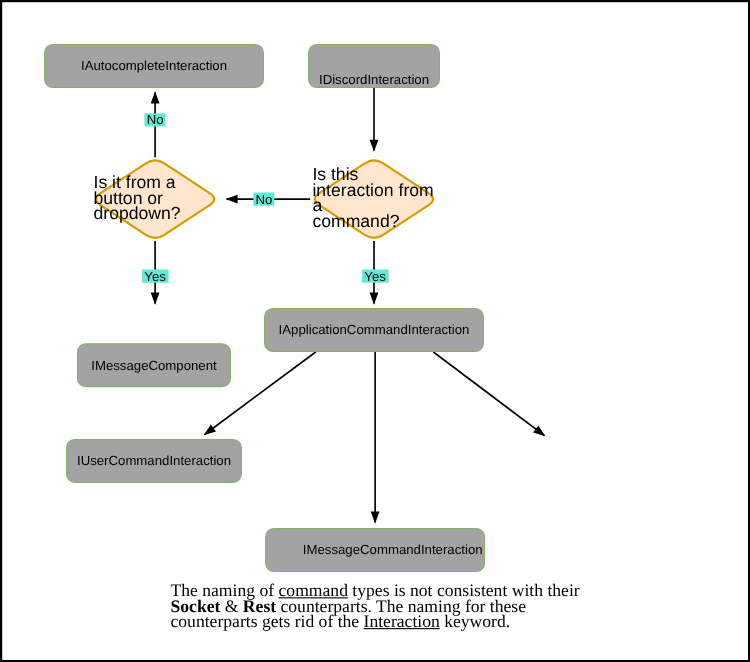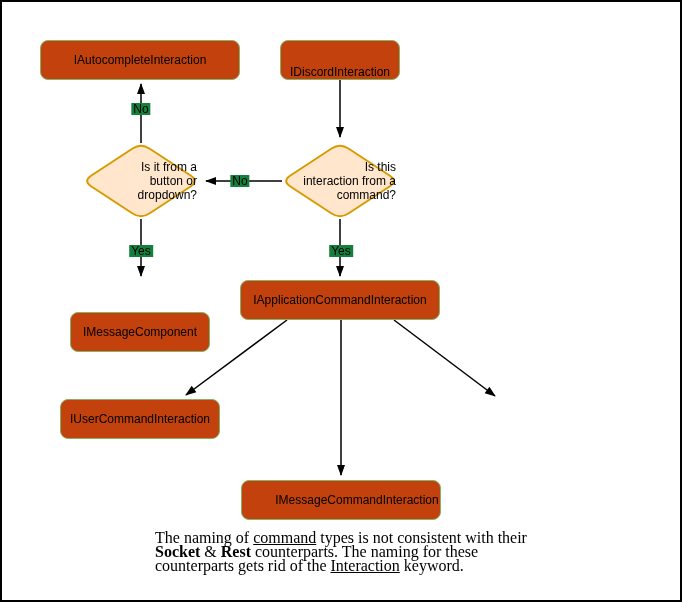--- a/index.html
+++ b/index.html
@@ -19,46 +19,46 @@
     z-index: 10;
   }
   .connector-layer {
     position: absolute;
     left: 0; top: 0;
     width: 682px;
     height: 602px;
   }
   .node {
     position: absolute;
-    background: #c2410c;
+    background: #a3a3a3;
     border: 1.5px solid #82b366;
     border-radius: 8px;
     box-sizing: border-box;
     display: flex;
     align-items: center;
     justify-content: center;
     font-size: 12px;
     color: #000000;
     text-align: center;
     line-height: 14px;
   }
   .diamond-label {
     position: absolute;
     transform: translate(-50%, -50%);
     width: 112px;
-    text-align: right;
-    font-size: 12px;
+    text-align: left;
+    font-size: 16px;
     line-height: 14px;
     color: #000000;
     white-space: pre-line;
   }
   .edge-label {
     position: absolute;
     transform: translate(-50%, -50%);
-    background: #15803d;
+    background: #5eead4;
     padding: 0 2px;
     font-size: 12px;
     color: #000000;
     line-height: 12px;
   }
   .note {
     position: absolute;
     left: 155px;
     top: 531px;
     width: 390px;

